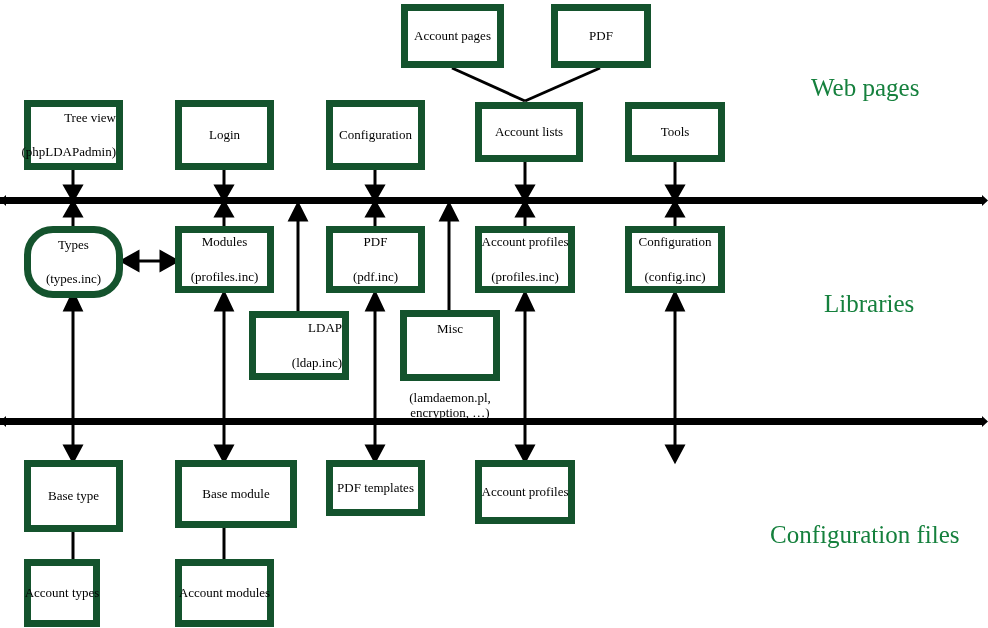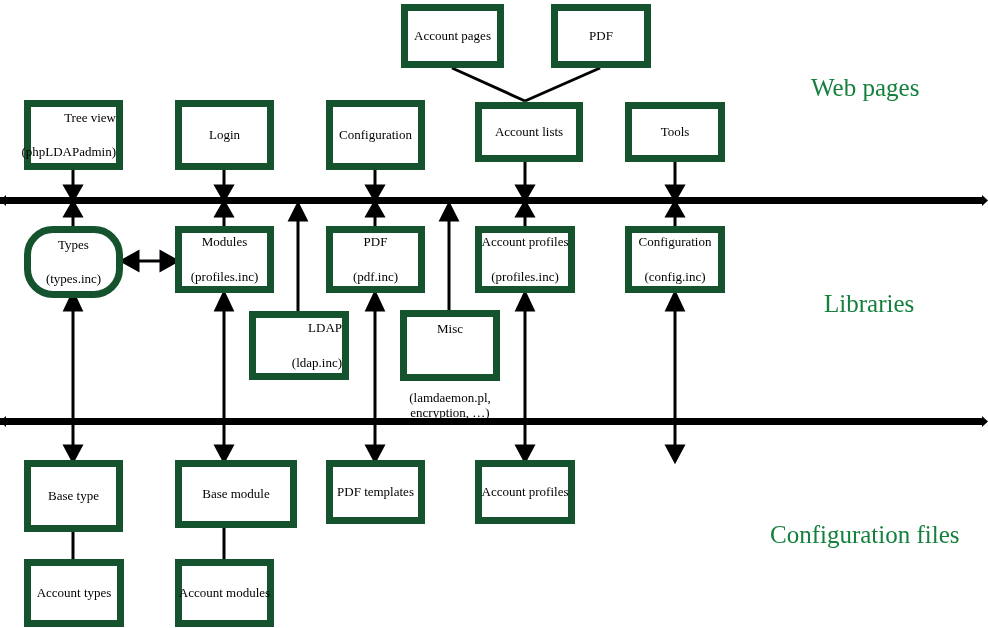--- a/index.html
+++ b/index.html
@@ -236,30 +236,30 @@
   <div class="band-label" style="left:824px; top:290px;">Libraries</div>
 
   <div class="node-box" style="left:24px; top:460px; width:99px; height:72px;">
     <span class="line-1">Base type</span>
   </div>
 
   <div class="node-box" style="left:175px; top:460px; width:122px; height:68px;">
     <span class="line-1">Base module</span>
   </div>
 
-  <div class="node-box" style="left:326px; top:460px; width:99px; height:64px;">
+  <div class="node-box" style="left:326px; top:460px; width:99px; height:56px;">
     <span class="line-1">PDF templates</span>
   </div>
 
   <div class="node-box" style="left:475px; top:460px; width:100px; height:64px;">
     <span class="line-1">Account profiles</span>
   </div>
 
 
-  <div class="node-box" style="left:24px; top:559px; width:100px; height:68px;">
+  <div class="node-box" style="left:24px; top:559px; width:76px; height:68px;">
     <span class="line-1">Account types</span>
   </div>
 
   <div class="node-box" style="left:175px; top:559px; width:99px; height:68px;">
     <span class="line-1">Account modules</span>
   </div>
 
   <div class="band-label" style="left:770px; top:521px;">Configuration files</div>
 
 </div>

